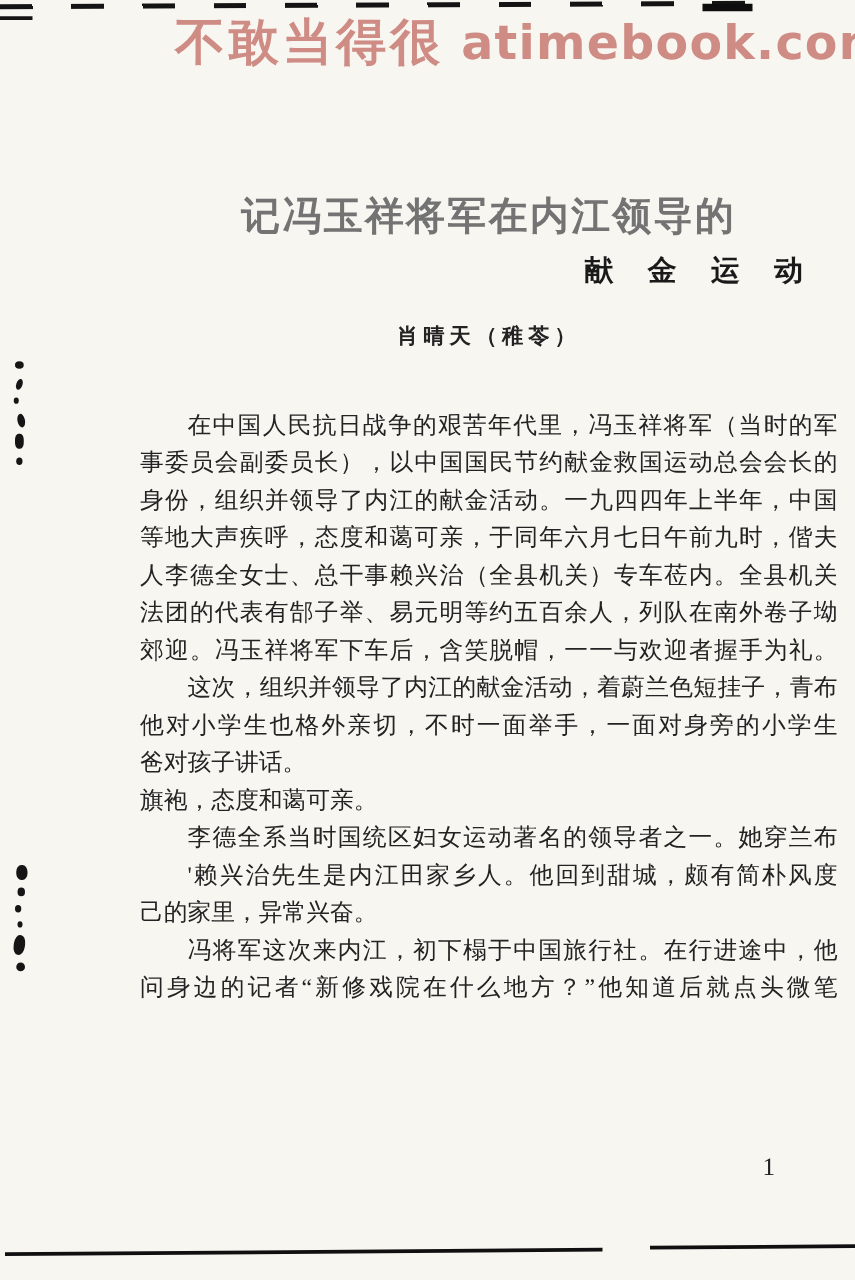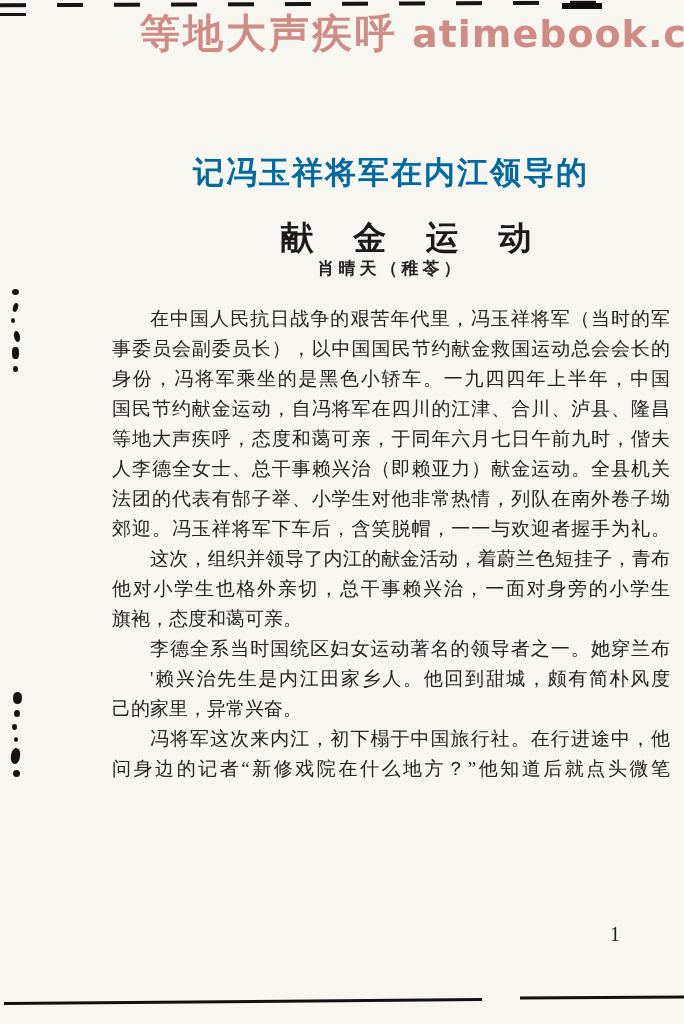--- a/index.html
+++ b/index.html
@@ -31,34 +31,34 @@
     position:absolute;top:6px;left:140px;width:544px;
     font-family:"DejaVu Sans","Liberation Sans",sans-serif;
     font-weight:bold;color:#cf8c85;white-space:nowrap;
   }
   .watermark .cn{font-size:40px;letter-spacing:3px;}
   .watermark .en{font-size:38px;letter-spacing:1px;margin-left:14px;}
   
   .title1{
     position:absolute;top:152px;left:112px;width:558px;
     margin:0;text-align:center;
-    font-size:31px;font-weight:bold;letter-spacing:2px;color:#0369a1;
+    font-size:31px;font-weight:bold;letter-spacing:2px;color:#737373;
   }
   .title2{
     position:absolute;top:201px;left:112px;width:558px;
-    margin:15px;text-align:center;
-    font-size:33px;font-weight:bold;letter-spacing:1.2em;text-indent:1.2em;color:#1a1a1a;
+    margin:0;text-align:right;
+    font-size:23px;font-weight:bold;letter-spacing:1.2em;text-indent:1.2em;color:#1a1a1a;
   }
   .author{
     position:absolute;top:257px;left:112px;width:558px;
     text-align:center;font-size:17px;font-weight:bold;letter-spacing:4px;color:#222;
   }
   
   .body{
-    position:absolute;top:304px;left:112px;width:558px;
+    position:absolute;top:326px;left:112px;width:558px;
     font-size:19px;line-height:30px;color:#232323;
   }
   .ln{width:558px;white-space:nowrap;}
   .ln.fill{
     white-space:normal;
     text-align:justify;
     text-align-last:justify;
     text-justify:inter-character;
   }
   .ln.ind{text-indent:2em;}
@@ -93,40 +93,40 @@
 </head>
 <body>
 
 <div class="page">
 
   <div class="top-dashes"></div>
   <div class="top-dash-left"></div>
   <div class="top-dash-bold"></div>
 
   <div class="watermark">
-    <span class="cn">等地大声疾呼</span><span class="en">atimebook.com</span>
+    <span class="cn">不敢当得很</span><span class="en">atimebook.com</span>
   </div>
 
   <h1 class="title1">记冯玉祥将军在内江领导的</h1>
   <h1 class="title2">献金运动</h1>
 
   <div class="author">肖晴天（稚苓）</div>
 
   <div class="body">
     <div class="ln fill ind">在中国人民抗日战争的艰苦年代里，冯玉祥将军（当时的军</div>
     <div class="ln fill">事委员会副委员长），以中国国民节约献金救国运动总会会长的</div>
-    <div class="ln fill">身份，冯将军乘坐的是黑色小轿车。一九四四年上半年，中国</div>
-    <div class="ln fill">国民节约献金运动，自冯将军在四川的江津、合川、泸县、隆昌</div>
+    <div class="ln fill">身份，组织并领导了内江的献金活动。一九四四年上半年，中国</div>
     <div class="ln fill">等地大声疾呼，态度和蔼可亲，于同年六月七日午前九时，偕夫</div>
-    <div class="ln fill">人李德全女士、总干事赖兴治（即赖亚力）献金运动。全县机关</div>
-    <div class="ln fill">法团的代表有郜子举、小学生对他非常热情，列队在南外卷子坳</div>
+    <div class="ln fill">人李德全女士、总干事赖兴治（全县机关）专车莅内。全县机关</div>
+    <div class="ln fill">法团的代表有郜子举、易元明等约五百余人，列队在南外卷子坳</div>
     <div class="ln fill">郊迎。冯玉祥将军下车后，含笑脱帽，一一与欢迎者握手为礼。</div>
 
     <div class="ln fill ind">这次，组织并领导了内江的献金活动，着蔚兰色短挂子，青布</div>
-    <div class="ln fill">他对小学生也格外亲切，总干事赖兴治，一面对身旁的小学生</div>
+    <div class="ln fill">他对小学生也格外亲切，不时一面举手，一面对身旁的小学生</div>
+    <div class="ln">爸对孩子讲话。</div>
 
     <div class="ln">旗袍，态度和蔼可亲。</div>
     <div class="ln fill ind">李德全系当时国统区妇女运动著名的领导者之一。她穿兰布</div>
 
     <div class="ln fill ind">'赖兴治先生是内江田家乡人。他回到甜城，颇有简朴风度</div>
     <div class="ln">己的家里，异常兴奋。</div>
 
     <div class="ln fill ind">冯将军这次来内江，初下榻于中国旅行社。在行进途中，他</div>
     <div class="ln fill">问身边的记者“新修戏院在什么地方？”他知道后就点头微笔</div>
   </div>

